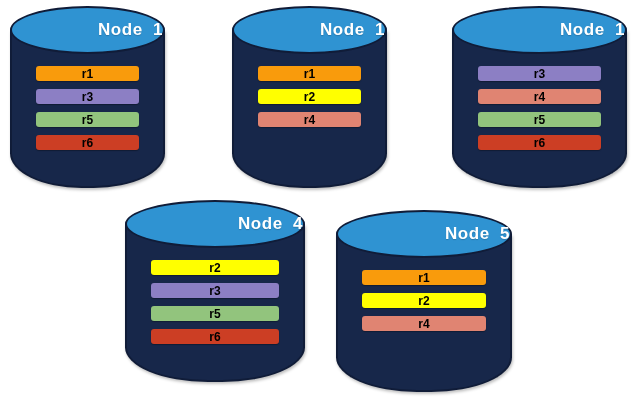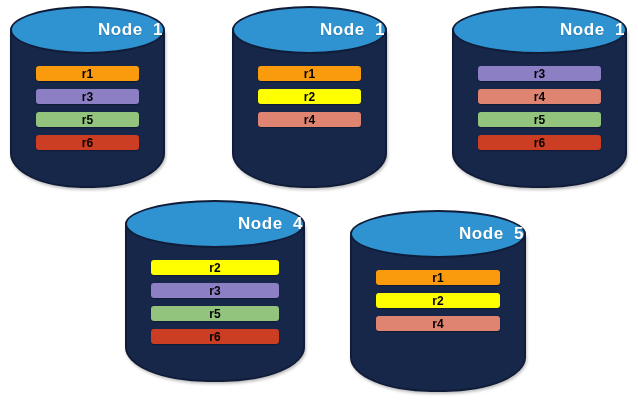--- a/index.html
+++ b/index.html
@@ -97,21 +97,21 @@
     font-weight: bold;
     color: #000000;
     line-height: 1;
   }
 
   
   #node-1 { left: 10px;  top: 6px;   width: 155px; height: 182px; }
   #node-2 { left: 232px; top: 6px;   width: 155px; height: 182px; }
   #node-3 { left: 452px; top: 6px;   width: 175px; height: 182px; }
   #node-4 { left: 125px; top: 200px; width: 180px; height: 182px; }
-  #node-5 { left: 350px; top: 210px; width: 176px; height: 182px; }
+  #node-5 { left: 336px; top: 210px; width: 176px; height: 182px; }
 </style>
 </head>
 <body>
 
 <div id="diagram">
 
   <div class="node" id="node-1">
     <div class="node-body"></div>
     <div class="node-top">
       <div class="node-title">Node  1</div>

